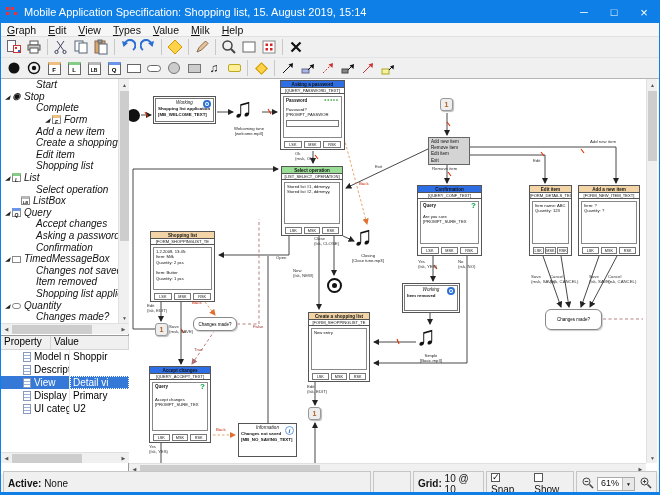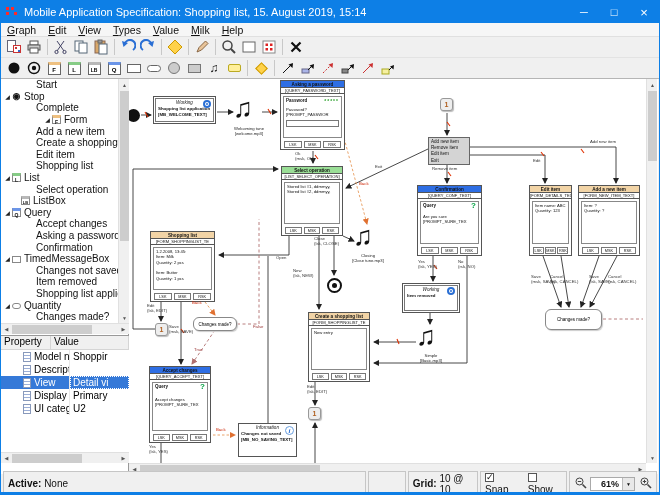--- a/index.html
+++ b/index.html
@@ -33,21 +33,21 @@
   .shape-pill{width:14px;height:7px;border:1px solid #666;border-radius:4px;background:#fff;}
   .shape-circle{width:12px;height:12px;border:1px solid #777;border-radius:50%;background:#ccc;}
   .shape-gray{width:13px;height:9px;border:1px solid #777;background:#ccc;}
   .shape-note{font-size:12px;line-height:1;color:#111;} .shape-note::before{content:"♫";}
   .shape-anno{width:13px;height:8px;border:1px solid #bbaa22;border-radius:2px;background:#ffef9a;}
   .shape-diamond{width:9px;height:9px;background:#ffd24a;border:1px solid #cc9900;transform:rotate(45deg);}
 
   
   .main{position:absolute;left:0;top:78px;width:660px;height:395px;background:#f0f0f0;}
   .leftpanel{position:absolute;left:0;top:0;width:128px;height:395px;background:#fff;border-right:1px solid #999;}
-  .tree{position:absolute;left:0;top:0;width:117px;height:300px;overflow:hidden;font-size:10px;color:#111;}
+  .tree{position:absolute;left:0;top:0;width:117px;height:300px;overflow:hidden;font-size:10px;color:#111;font-style:italic;}
   .tree-row{height:11.6px;display:flex;align-items:center;white-space:nowrap;}
   .expander{width:9px;font-size:6px;color:#222;text-align:center;flex:0 0 auto;}
   .ticon{width:9px;height:9px;border:1px solid #888;background:#fff;display:none;margin-right:3px;flex:0 0 auto;position:relative;font-size:5px;font-weight:bold;text-align:center;line-height:8px;}
   .ticon-stop{border:none;} .ticon-stop::before{content:"◉";font-size:9px;line-height:9px;}
   .ticon-form{border-top:3px solid #eec080;} .ticon-form::before{content:"F";}
   .ticon-list{border-top:3px solid #86cc86;} .ticon-list::before{content:"L";}
   .ticon-listbox{border-top:3px solid #b8b8b8;font-size:4px;} .ticon-listbox::before{content:"LB";}
   .ticon-query{border-top:3px solid #6b95e8;} .ticon-query::before{content:"Q";}
   .ticon-timedbox{height:7px;margin-top:1px;}
   .ticon-condition{height:6px;margin-top:1px;border-radius:3px;}
@@ -115,21 +115,21 @@
   .note-glyph{position:absolute;font-size:27px;line-height:1;color:#111;}
   .note-glyph::before{content:"♫";}
   .note-label{position:absolute;width:56px;text-align:center;font-size:4.2px;line-height:1.2;color:#222;}
   .elabel{position:absolute;font-size:4.3px;line-height:1.15;white-space:nowrap;color:#333;z-index:6;}
 
   
   .statusbar{position:absolute;left:0;top:473px;width:100%;height:19px;background:#f0f0f0;display:flex;align-items:center;font-size:10px;color:#111;padding:0 2px;gap:2px;}
   .sseg{border:1px solid #c6c6c6;height:25px;display:flex;align-items:center;padding:0 4px;background:#f0f0f0;}
   .cb{width:9px;height:9px;border:1px solid #555;background:#fff;display:inline-block;margin-right:3px;position:relative;}
   .cb.checked::before{content:"✓";position:absolute;left:0;top:-2px;font-size:9px;color:#111;}
-  .zoombox{display:flex;align-items:center;border:1px solid #aaa;background:#fff;height:14px;font-size:9px;padding-left:10px;font-weight:bold;}
+  .zoombox{display:flex;border:1px solid #aaa;background:#fff;height:14px;font-size:9px;padding-left:3px;}
   .zoombox .arr{width:12px;height:100%;background:#e8e8e8;border-left:1px solid #bbb;font-size:5px;display:flex;align-items:center;justify-content:center;margin-left:3px;}
 </style>
 </head>
 <body>
 
 <div id="win">
 
   <div class="titlebar">
     <span class="app-icon">
         <i style="left:0;top:1px"></i>

